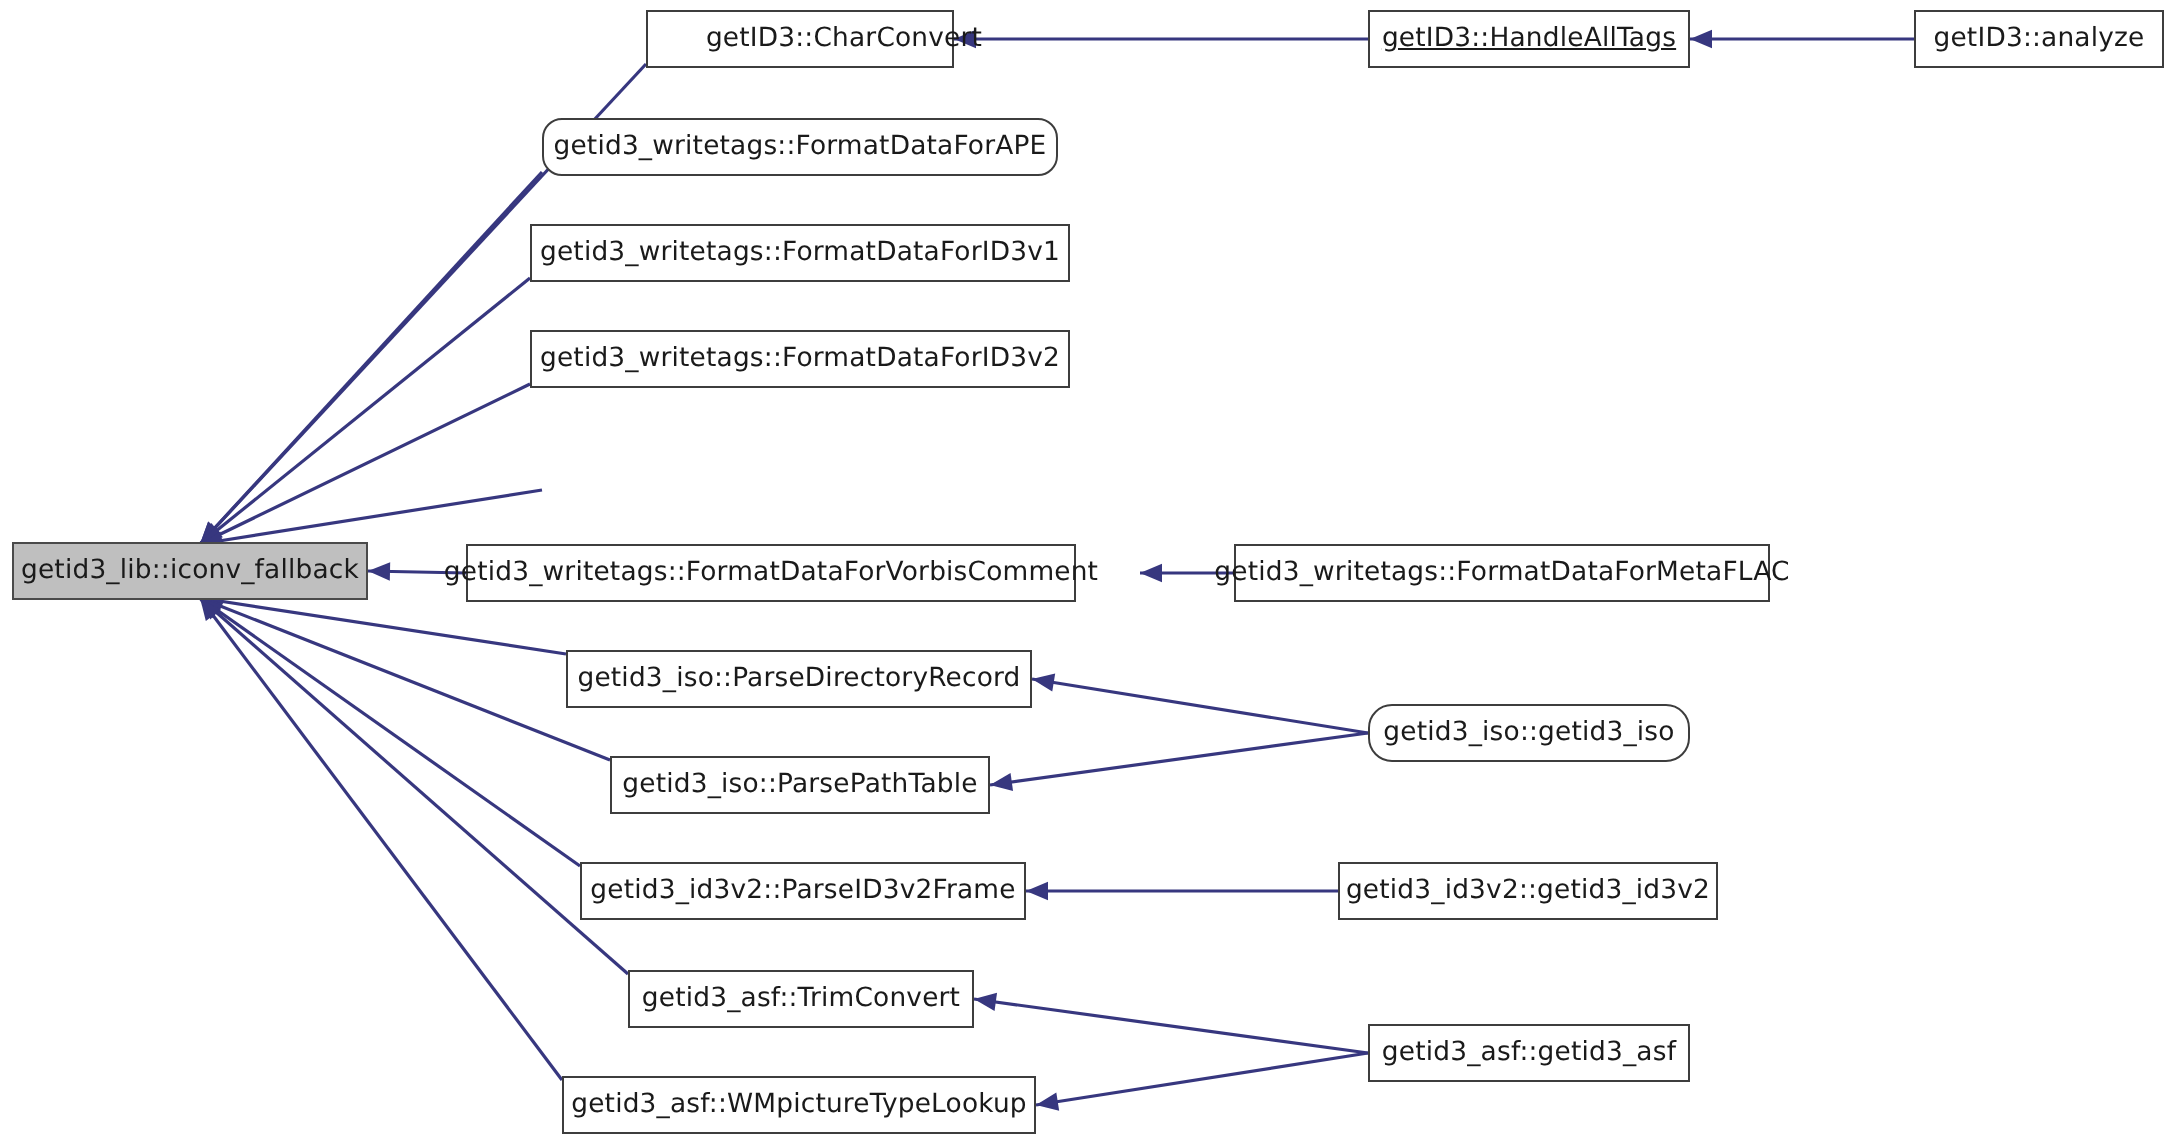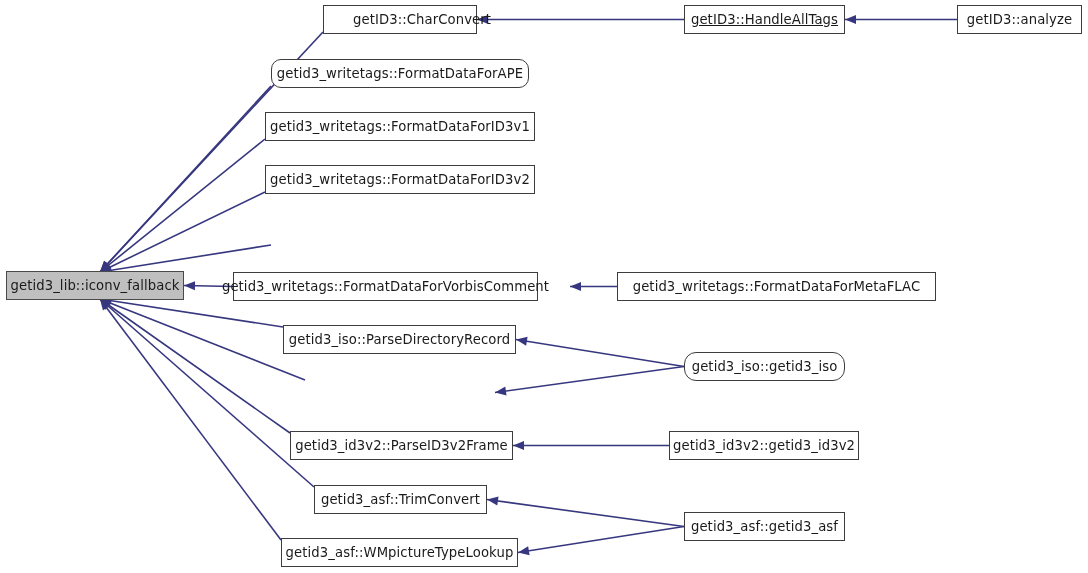--- a/index.html
+++ b/index.html
@@ -105,28 +105,31 @@
     </div>
     <div class="node-box" style="left: 265px; top: 112px; width: 270px; height: 29px;">
       <span class="node-label">getid3_writetags::FormatDataForID3v1</span>
     </div>
     <div class="node-box" style="left: 265px; top: 165px; width: 270px; height: 29px;">
       <span class="node-label">getid3_writetags::FormatDataForID3v2</span>
     </div>
     <div class="node-box" style="left: 233px; top: 272px; width: 305px; height: 29px;">
       <span class="node-label">getid3_writetags::FormatDataForVorbisComment</span>
     </div>
-    <div class="node-box" style="left: 617px; top: 272px; width: 319px; height: 29px; text-align: right;">
+    <div class="node-box" style="left: 617px; top: 272px; width: 268px; height: 29px; text-align: right;">
       <span class="node-label">getid3_writetags::FormatDataForMetaFLAC</span>
     </div>
     <div class="node-box" style="left: 283px; top: 325px; width: 233px; height: 29px;">
       <span class="node-label">getid3_iso::ParseDirectoryRecord</span>
     </div>
     <div class="node-box" style="left: 684px; top: 352px; width: 161px; height: 29px; border-radius: 12px;">
       <span class="node-label">getid3_iso::getid3_iso</span>
+    </div>
+    <div class="node-box" style="left: 305px; top: 378px; width: 190px; height: 29px;">
+      <span class="node-label">getid3_iso::ParsePathTable</span>
     </div>
     <div class="node-box" style="left: 290px; top: 431px; width: 223px; height: 29px;">
       <span class="node-label">getid3_id3v2::ParseID3v2Frame</span>
     </div>
     <div class="node-box" style="left: 669px; top: 431px; width: 190px; height: 29px;">
       <span class="node-label">getid3_id3v2::getid3_id3v2</span>
     </div>
     <div class="node-box" style="left: 314px; top: 485px; width: 173px; height: 29px;">
       <span class="node-label">getid3_asf::TrimConvert</span>
     </div>

